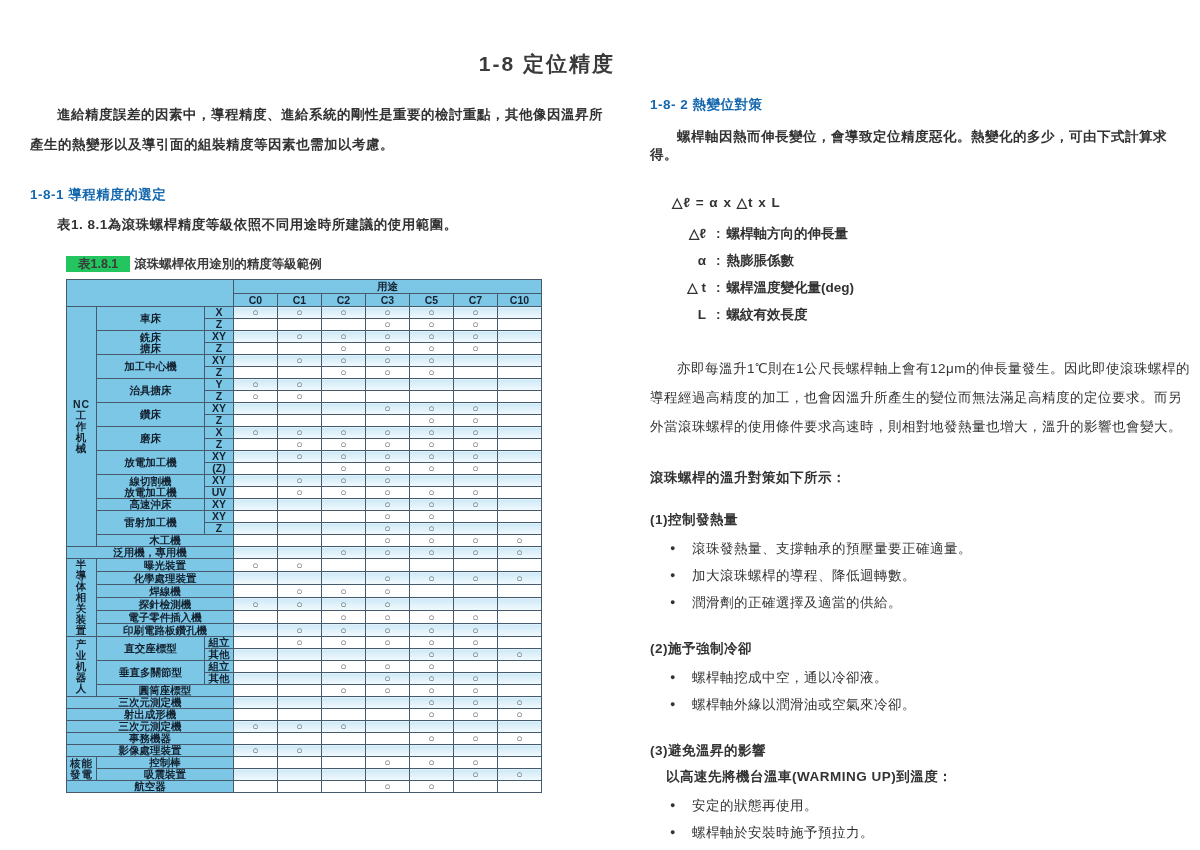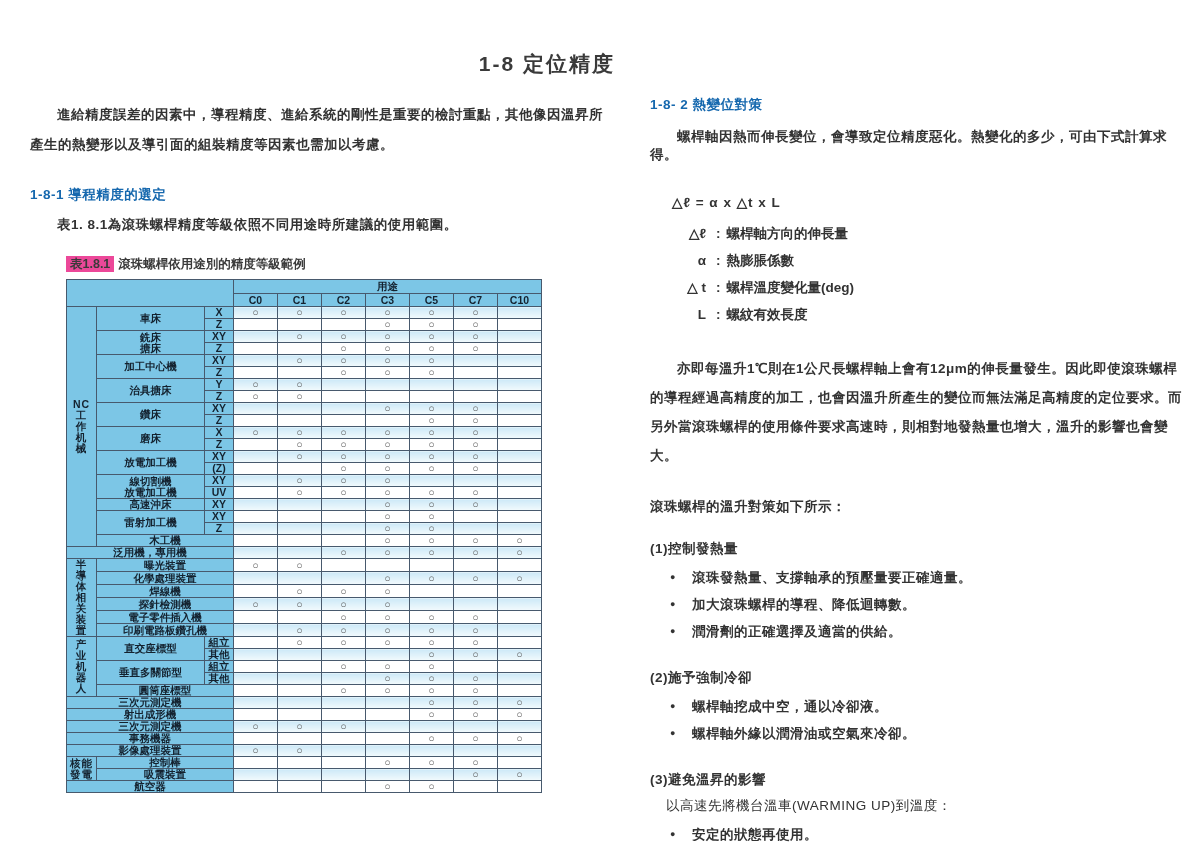--- a/index.html
+++ b/index.html
@@ -13,21 +13,21 @@
 
   .page-title { font-size:21px; font-weight:bold; color:#3a3a3a; letter-spacing:2px;text-align:right; }
   .intro { margin-top:22px; font-size:13.5px; line-height:30px; color:#333;
            text-indent:2em; font-weight:bold; letter-spacing:0.5px; }
   .sec-heading { color:#1668ae; font-size:13.5px; font-weight:bold; letter-spacing:0.5px; }
   .sec1-heading { margin-top:26px; }
   .sec-lead { margin-top:12px; font-size:13.5px; font-weight:bold; text-indent:2em; letter-spacing:0.5px; }
 
   .table-block { margin-left:36px; margin-top:22px; }
   .table-caption { font-size:12.5px; font-weight:bold; color:#3a3a3a; margin-bottom:6px; }
-  .table-caption .tag { background:#ec4899; padding:1px 4px; margin-right:4px; }
+  .table-caption .tag { background:#22c55e; padding:1px 12px; margin-right:4px; }
 
   table.grade { border-collapse:collapse; table-layout:fixed; margin-top:4px; }
   table.grade td {
     border:1px solid #47596d; height:12px; padding:0 1px;
     font-size:10.5px; text-align:center; vertical-align:middle;
     line-height:11px; overflow:hidden;
   }
   td.hd, td.corner, td.grp, td.lbl, td.axis { background:#7cc6e6; font-weight:bold; color:#14222f; }
   td.hd { font-size:10.5px; }
   td.grp { white-space:pre-line; font-size:10.5px; line-height:12px; letter-spacing:1px; }
@@ -36,29 +36,29 @@
   tr.tint td.val  { background:linear-gradient(#cde9f7, #f2fafd); }
   tr.plain td.val { background:#ffffff; }
   td.val { color:#555; font-size:9px; }
 
   .right-col .sec-lead { margin-top:14px; }
   .formula-block { margin-top:30px; margin-left:22px; font-size:13.5px; font-weight:bold; }
   .formula-line { letter-spacing:1px; margin-bottom:10px; }
   .def-row { display:flex; line-height:27px; }
   .def-sym { width:34px; text-align:right; margin-right:4px; }
   .def-colon { margin:0 6px; }
-  .para2 { margin-top:26px; font-size:13.5px; line-height:29px; font-weight:bold;
+  .para2 { margin-top:26px; font-size:13.5px; line-height:29px; font-weight:normal;
            text-indent:2em; letter-spacing:0.5px; }
   .measures-intro { margin-top:28px; font-size:13.5px; font-weight:bold; letter-spacing:0.5px; }
   .measure-group { margin-top:24px; }
   .measure-title { font-size:13.5px; font-weight:bold; letter-spacing:0.5px; }
-  .measure-note  { font-size:13.5px; font-weight:normal; margin:8px 0 0 16px; letter-spacing:0.5px; }
+  .measure-note  { font-size:13.5px; font-weight:bold; margin:8px 0 0 16px; letter-spacing:0.5px; }
   ul.measure-items { list-style:none; margin:6px 0 0 20px; }
   ul.measure-items li { position:relative; padding-left:22px; font-size:13.5px;
-                        font-weight:bold; line-height:27px; letter-spacing:0.5px; }
+                        font-weight:normal; line-height:27px; letter-spacing:0.5px; }
   ul.measure-items li::before { content:"●"; position:absolute; left:0; top:0; font-size:9px; }
 </style>
 </head>
 <body>
 
 <div class="left-col">
   <div class="page-title">1-8  定位精度</div>
   <p class="intro">進給精度誤差的因素中，導程精度、進給系統的剛性是重要的檢討重點，其他像因溫昇所產生的熱變形以及導引面的組裝精度等因素也需加以考慮。</p>
   <div class="sec-heading sec1-heading">1-8-1 導程精度的選定</div>
   <p class="sec-lead">表1. 8.1為滾珠螺桿精度等級依照不同用途時所建議的使用範圍。</p>

